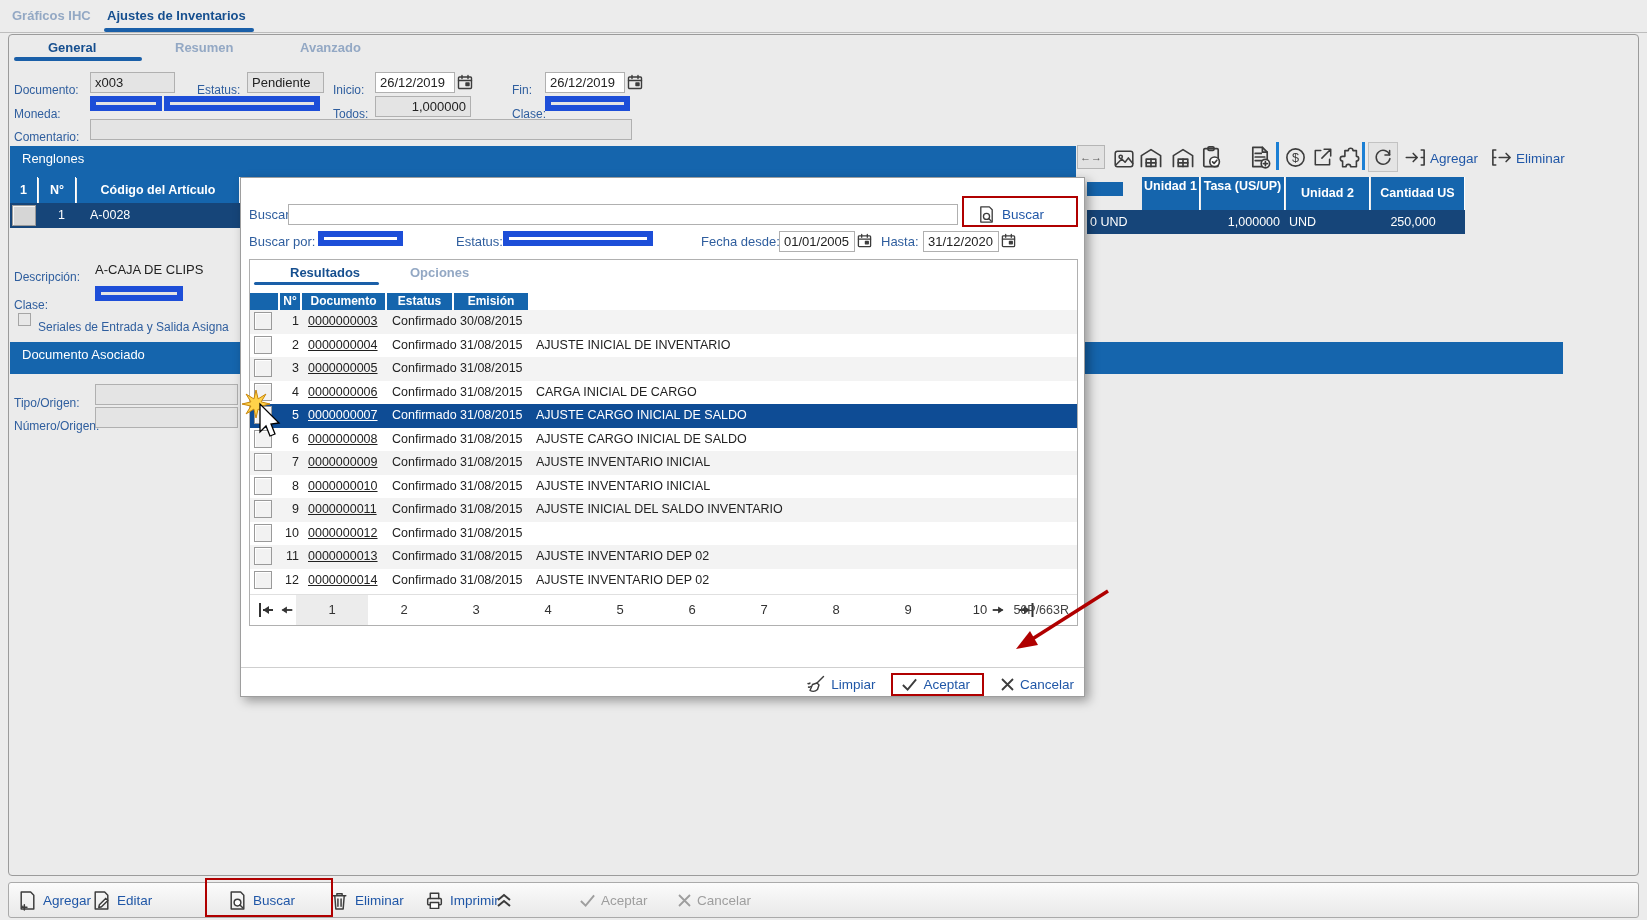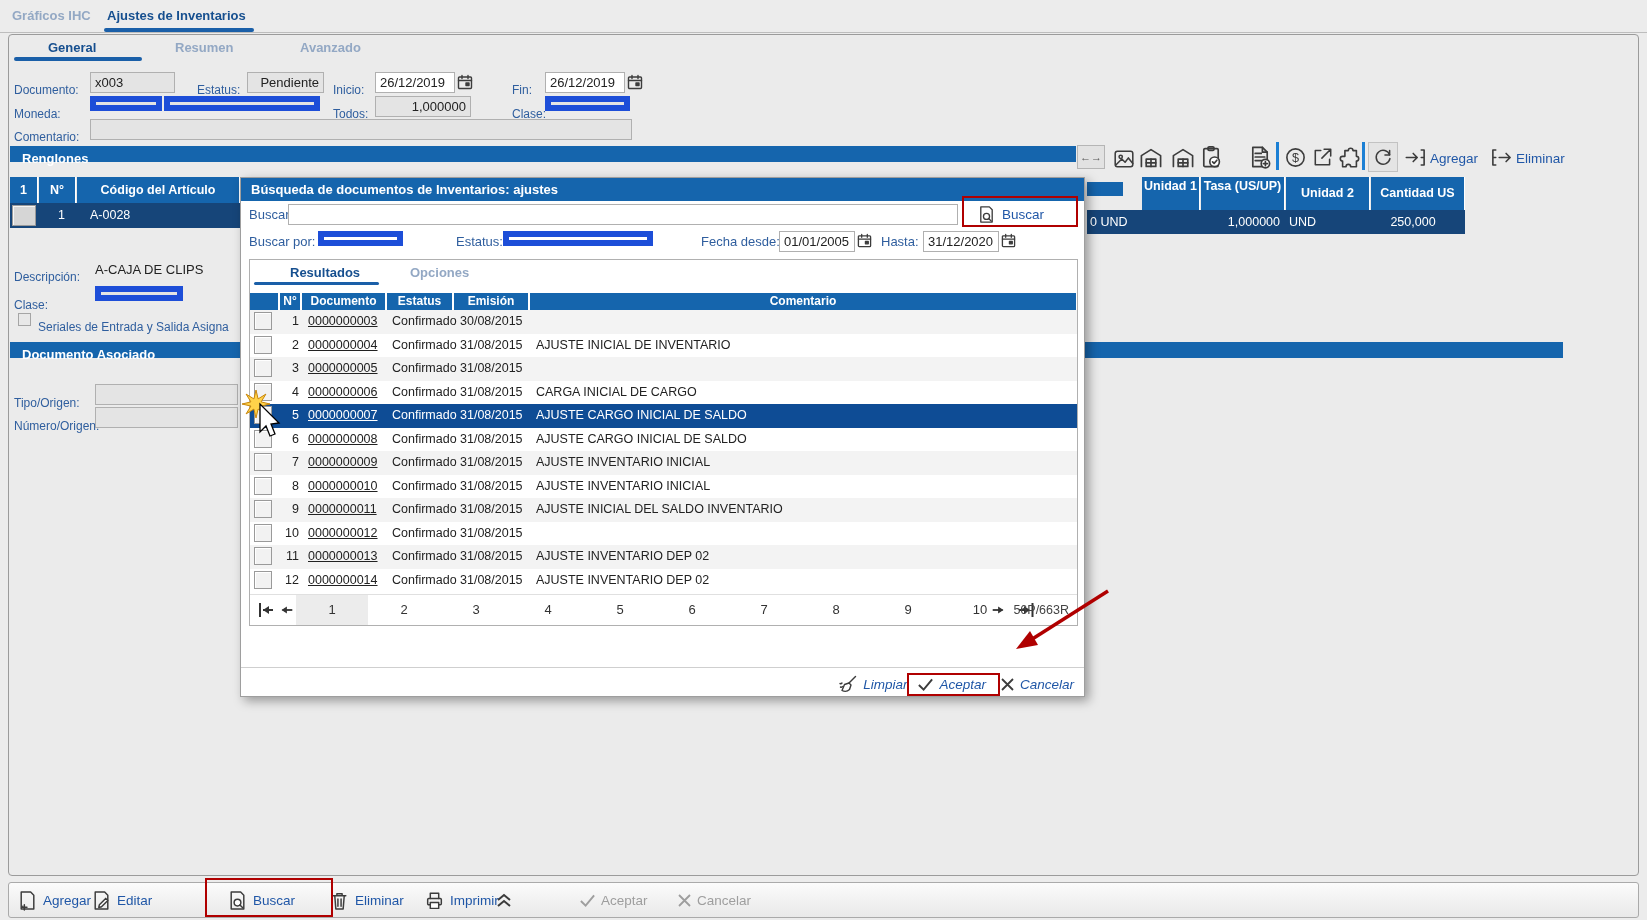--- a/index.html
+++ b/index.html
@@ -27,21 +27,21 @@
 
   .flabel{position:absolute;color:var(--lbl);font-size:12px;white-space:nowrap;margin-top:8px;}
   .field{position:absolute;height:21px;border:1px solid #b0b0b0;background:#e4e4e4;font-size:13px;color:#222;padding:0 4px;font-family:inherit;}
   .field.white{background:#fff;}
   .sel{position:absolute;height:15px;border:6px solid #1d4ed8;background:#e4e4e4;font-size:13px;color:#222;padding:2px 18px 0 3px;white-space:nowrap;overflow:hidden;}
   .sel.white{background:#fff;}
   .sel .car{position:absolute;right:4px;top:6px;font-size:8px;color:#444;}
   .cal{position:absolute;width:16px;height:16px;}
 
   
-  .bluebar{position:absolute;height:16px;background:var(--blue);color:#fff;font-weight:bold;font-size:13px;line-height:25px;padding-left:12px;}
+  .bluebar{position:absolute;height:32px;background:var(--blue);color:#fff;font-weight:normal;font-size:13px;line-height:25px;padding-left:12px;}
 
   
   .gh{position:absolute;background:var(--blue);color:#fff;font-weight:bold;text-align:center;border-right:1px solid #fff;font-size:12.5px;}
   .grow{position:absolute;background:var(--navy);color:#fff;}
   .gbox{position:absolute;background:#d6d6d6;border:1px solid #9a9a9a;box-shadow:inset 1px 1px 0 #f5f5f5;}
 
   
   .ic{position:absolute;}
   .icdiv{position:absolute;width:3px;height:28px;background:#1b7fd4;}
   .ictext{position:absolute;color:var(--link);font-size:13.5px;white-space:nowrap;}
@@ -70,21 +70,21 @@
   .mc-emi{left:210px;}
   .mc-com{left:286px;}
 
   .pagin{position:absolute;left:0;top:334px;width:827px;height:31px;border-top:1px solid #e0e0e0;background:#fff;}
   .pg{position:absolute;top:0;width:72px;height:30px;line-height:30px;text-align:center;font-size:13px;color:#333;}
   .pg.cur{background:#ececec;}
   .pga{position:absolute;top:6px;}
   .pginfo{position:absolute;right:8px;top:0;line-height:30px;font-size:12.5px;color:#444;}
 
   .mfootline{position:absolute;left:0;top:489px;width:100%;height:1px;background:#cfcfcf;}
-  .mfoot{position:absolute;right:10px;top:493px;height:26px;display:flex;align-items:center;font-style:italic;}
+  .mfoot{position:absolute;right:10px;top:493px;height:26px;display:flex;align-items:center;gap:16px;}
   .mbtn{display:flex;align-items:center;gap:5px;color:var(--link);font-size:13.5px;white-space:nowrap;}
   .acceptbox{border:2px solid var(--red);padding:2px 12px 2px 8px;display:flex;align-items:center;gap:6px;}
 
   
   .btoolbar{position:absolute;left:8px;top:882px;width:1631px;height:36px;border:1px solid #aaa;border-radius:3px;background:linear-gradient(#fbfbfb,#e9e9e9);}
   .bitem{position:absolute;top:0;height:34px;display:flex;align-items:center;gap:5px;color:var(--link);font-size:13.5px;white-space:nowrap;}
   .bitem.disabled{color:#9e9e9e;}
   .bitem.disabled svg{stroke:#9e9e9e;}
 
   .overlay{position:absolute;z-index:40;}
@@ -103,21 +103,21 @@
   <div class="panel"></div>
 
   <div class="subtab on" style="left:48px">General</div>
   <div class="subtab off" style="left:175px">Resumen</div>
   <div class="subtab off" style="left:300px">Avanzado</div>
   <div class="tab-underline" style="left:14px;top:57px;width:128px"></div>
 
   <div class="flabel" style="left:14px;top:75px">Documento:</div>
   <input class="field" style="left: 90px; top: 72px; width: 85px;" readonly="" value="x003">
   <div class="flabel" style="left:197px;top:75px">Estatus:</div>
-  <input class="field" style="left: 247px; top: 72px; width: 77px; text-align: right;" readonly="" value="Pendiente">
+  <input class="field" style="left: 247px; top: 72px; width: 77px;" readonly="" value="Pendiente">
   <div class="flabel" style="left:333px;top:75px">Inicio:</div>
   <input class="field white" style="left: 375px; top: 72px; width: 80px;" readonly="" value="26/12/2019">
   <span class="cal" style="left:457px;top:74px">
     <svg class="oi" width="16" height="16" viewBox="0 0 16 16">
         <rect x="1.5" y="3" width="13" height="11.5" rx="1"></rect>
         <path d="M1.5 6.5 h13 M5 1.5 v3 M11 1.5 v3"></path>
         <rect x="9" y="9" width="3" height="2.5" fill="#3c3c3c"></rect>
       </svg>
   </span>
   <div class="flabel" style="left:512px;top:75px">Fin:</div>
@@ -230,21 +230,20 @@
   <div class="flabel" style="left:38px;top:312px;width:202px;overflow:hidden">Seriales de Entrada y Salida Asigna</div>
 
   <div class="bluebar" style="left:10px;top:342px;width:1553px;z-index:1">Documento Asociado</div>
 
   <div class="flabel" style="left:14px;top:388px">Tipo/Origen:</div>
   <input class="field" style="left: 95px; top: 384px; width: 143px;" readonly="">
   <div class="flabel" style="left:14px;top:411px">Número/Origen:</div>
   <input class="field" style="left: 95px; top: 407px; width: 143px;" readonly="">
 
   <div class="modal">
-    <div class="mtitle">Búsqueda de documentos de Inventarios: ajustes</div>
 
     <div class="mlabel" style="left:8px;top:29px">Buscar:</div>
     <input class="field white" style="left: 47px; top: 26px; width: 670px;" value="">
     <div style="position:absolute;left:728px;top:24px;width:104px;height:25px;display:flex;align-items:center;gap:6px;padding-left:8px">
       <svg class="oi" width="19" height="19" viewBox="0 0 20 20">
           <path d="M4 2 h9 l3 3 v13 H4 z"></path>
           <circle cx="10" cy="12" r="3.2" fill="#fff"></circle>
           <path d="M12.3 14.3 L15 17"></path>
         </svg>
       <span style="color:var(--link);font-size:13.5px">Buscar</span>
@@ -272,21 +271,20 @@
     <div class="rbox">
       <div style="position:absolute;left:40px;top:5px;font-weight:bold;font-size:13px;color:var(--tabon)">Resultados</div>
       <div style="position:absolute;left:160px;top:5px;font-weight:bold;font-size:13px;color:var(--taboff)">Opciones</div>
       <div class="mtabs-underline"></div>
 
       <div class="mhead" style="left:0;width:29px"></div>
       <div class="mhead" style="left:30px;width:21px">N°</div>
       <div class="mhead" style="left:52px;width:84px">Documento</div>
       <div class="mhead" style="left:137px;width:66px">Estatus</div>
       <div class="mhead" style="left:204px;width:75px">Emisión</div>
-      <div class="mhead" style="left:280px;width:547px">Comentario</div>
 
       <div id="modal-rows">
           <div class="mrow alt">
     <span class="mcb"></span>
     <span class="mc mc-n">1</span>
     <span class="mc mc-doc">0000000003</span>
     <span class="mc mc-est">Confirmado</span>
     <span class="mc mc-emi">30/08/2015</span>
     <span class="mc mc-com"></span>
   </div>

